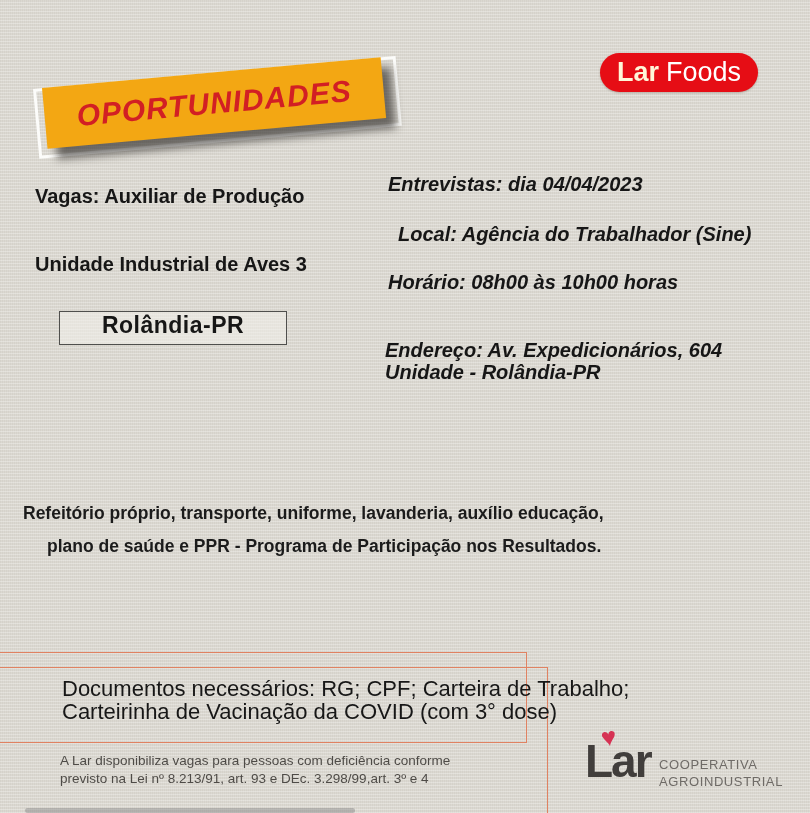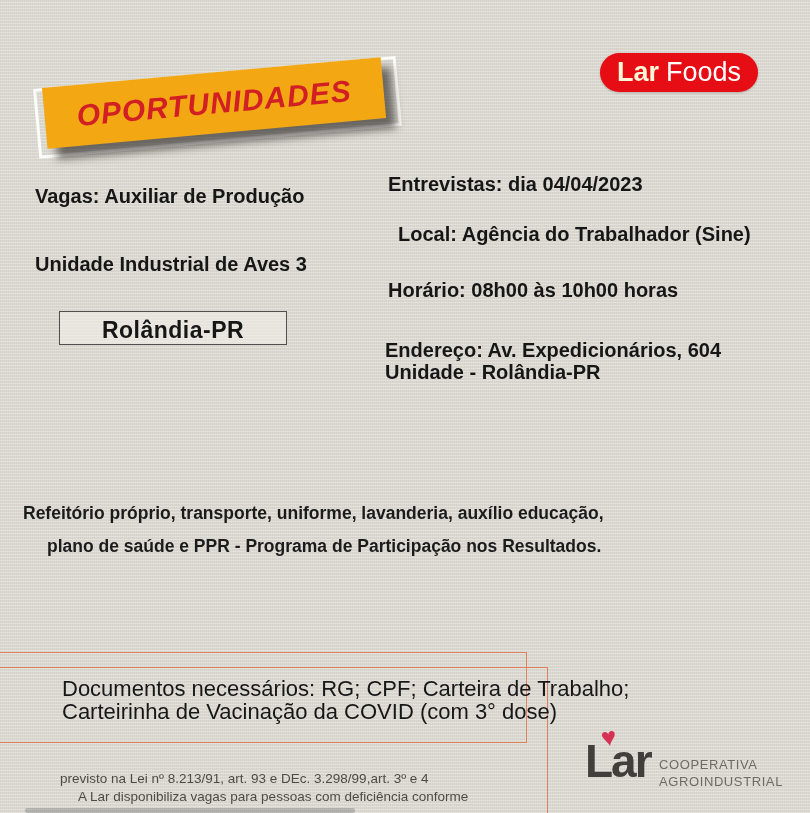--- a/index.html
+++ b/index.html
@@ -42,26 +42,26 @@
     left:600px;top:53px;width:158px;height:39px;
     background:#e60d15;border-radius:20px;
     display:flex;align-items:center;justify-content:center;
     box-shadow:0 1px 2px rgba(80,60,40,0.3);
   }
   .brand-pill .lar{font-size:27px;font-weight:bold;color:#fff6d8;}
   .brand-pill .foods{font-size:27px;color:#ffffff;margin-left:7px;}
 
   
   .h-left{font-size:20px;font-weight:bold;white-space:nowrap;text-align:center;}
-  .h-right{font-size:20px;font-weight:bold;white-space:nowrap;}
+  .h-right{font-size:20px;font-weight:bold;white-space:nowrap;font-style:italic;}
   .city-box{
     left:59px;top:311px;width:226px;height:32px;
     border:1px solid #4f4f4d;
     background:rgba(243,241,235,0.55);
-    display:flex;align-items:flex-end;justify-content:center;
+    display:flex;align-items:flex-start;justify-content:center;
   }
   .city-box span{font-size:23px;font-weight:bold;letter-spacing:0.5px;}
 
   .benefit{font-size:17.5px;font-weight:bold;color:#1b1b1b;white-space:nowrap;}
 
   
   .doc-rect{border:1.5px solid #e08262;background:transparent;}
   .doc-rect.a{left:-10px;top:652px;width:535px;height:89px;}
   .doc-rect.b{left:-14px;top:667px;width:560px;height:170px;}
   .doc-line{font-size:22px;font-weight:normal;color:#171717;white-space:nowrap;}
@@ -104,33 +104,33 @@
   </div>
 
   <div class="abs h-left" style="left:35px;top:185px;">Vagas: Auxiliar de Produção</div>
   <div class="abs h-left" style="left:35px;top:253px;">Unidade Industrial de Aves 3</div>
   <div class="abs city-box">
     <span>Rolândia-PR</span>
   </div>
 
   <div class="abs h-right" style="left:388px;top:173px;">Entrevistas: dia 04/04/2023</div>
   <div class="abs h-right" style="left:388px;top:223px;margin-left:10px;">Local: Agência do Trabalhador (Sine)</div>
-  <div class="abs h-right" style="left:388px;top:271px;margin-top:8px;">Horário: 08h00 às 10h00 horas</div>
+  <div class="abs h-right" style="left:388px;top:271px;">Horário: 08h00 às 10h00 horas</div>
   <div class="abs h-right" style="left:385px;top:339px;">Endereço: Av. Expedicionários, 604</div>
   <div class="abs h-right" style="left:385px;top:361px;">Unidade - Rolândia-PR</div>
 
   <div class="abs benefit" style="left:23px;top:503px;">Refeitório próprio, transporte, uniforme, lavanderia, auxílio educação,</div>
   <div class="abs benefit" style="left:47px;top:536px;">plano de saúde e PPR - Programa de Participação nos Resultados.</div>
 
   <div class="abs doc-rect a"></div>
   <div class="abs doc-rect b"></div>
   <div class="abs doc-line" style="left:62px;top:676px;">Documentos necessários: RG; CPF; Carteira de Trabalho;</div>
   <div class="abs doc-line" style="left:62px;top:699px;">Carteirinha de Vacinação da COVID (com 3° dose)</div>
 
-  <div class="abs legal-line" style="left:60px;top:789px;margin-left:18px;">A Lar disponibiliza vagas para pessoas com deficiência conforme</div>
+  <div class="abs legal-line" style="left:60px;top:753px;">A Lar disponibiliza vagas para pessoas com deficiência conforme</div>
   <div class="abs legal-line" style="left:60px;top:771px;">previsto na Lei nº 8.213/91, art. 93 e DEc. 3.298/99,art. 3º e 4</div>
 
   <div class="abs logo-heart">♥</div>
   <div class="abs logo-lar">Lar</div>
   <div class="abs logo-tagline">
     <div>COOPERATIVA</div>
     <div>AGROINDUSTRIAL</div>
   </div>
 
   <div class="abs bottom-smudge"></div>

